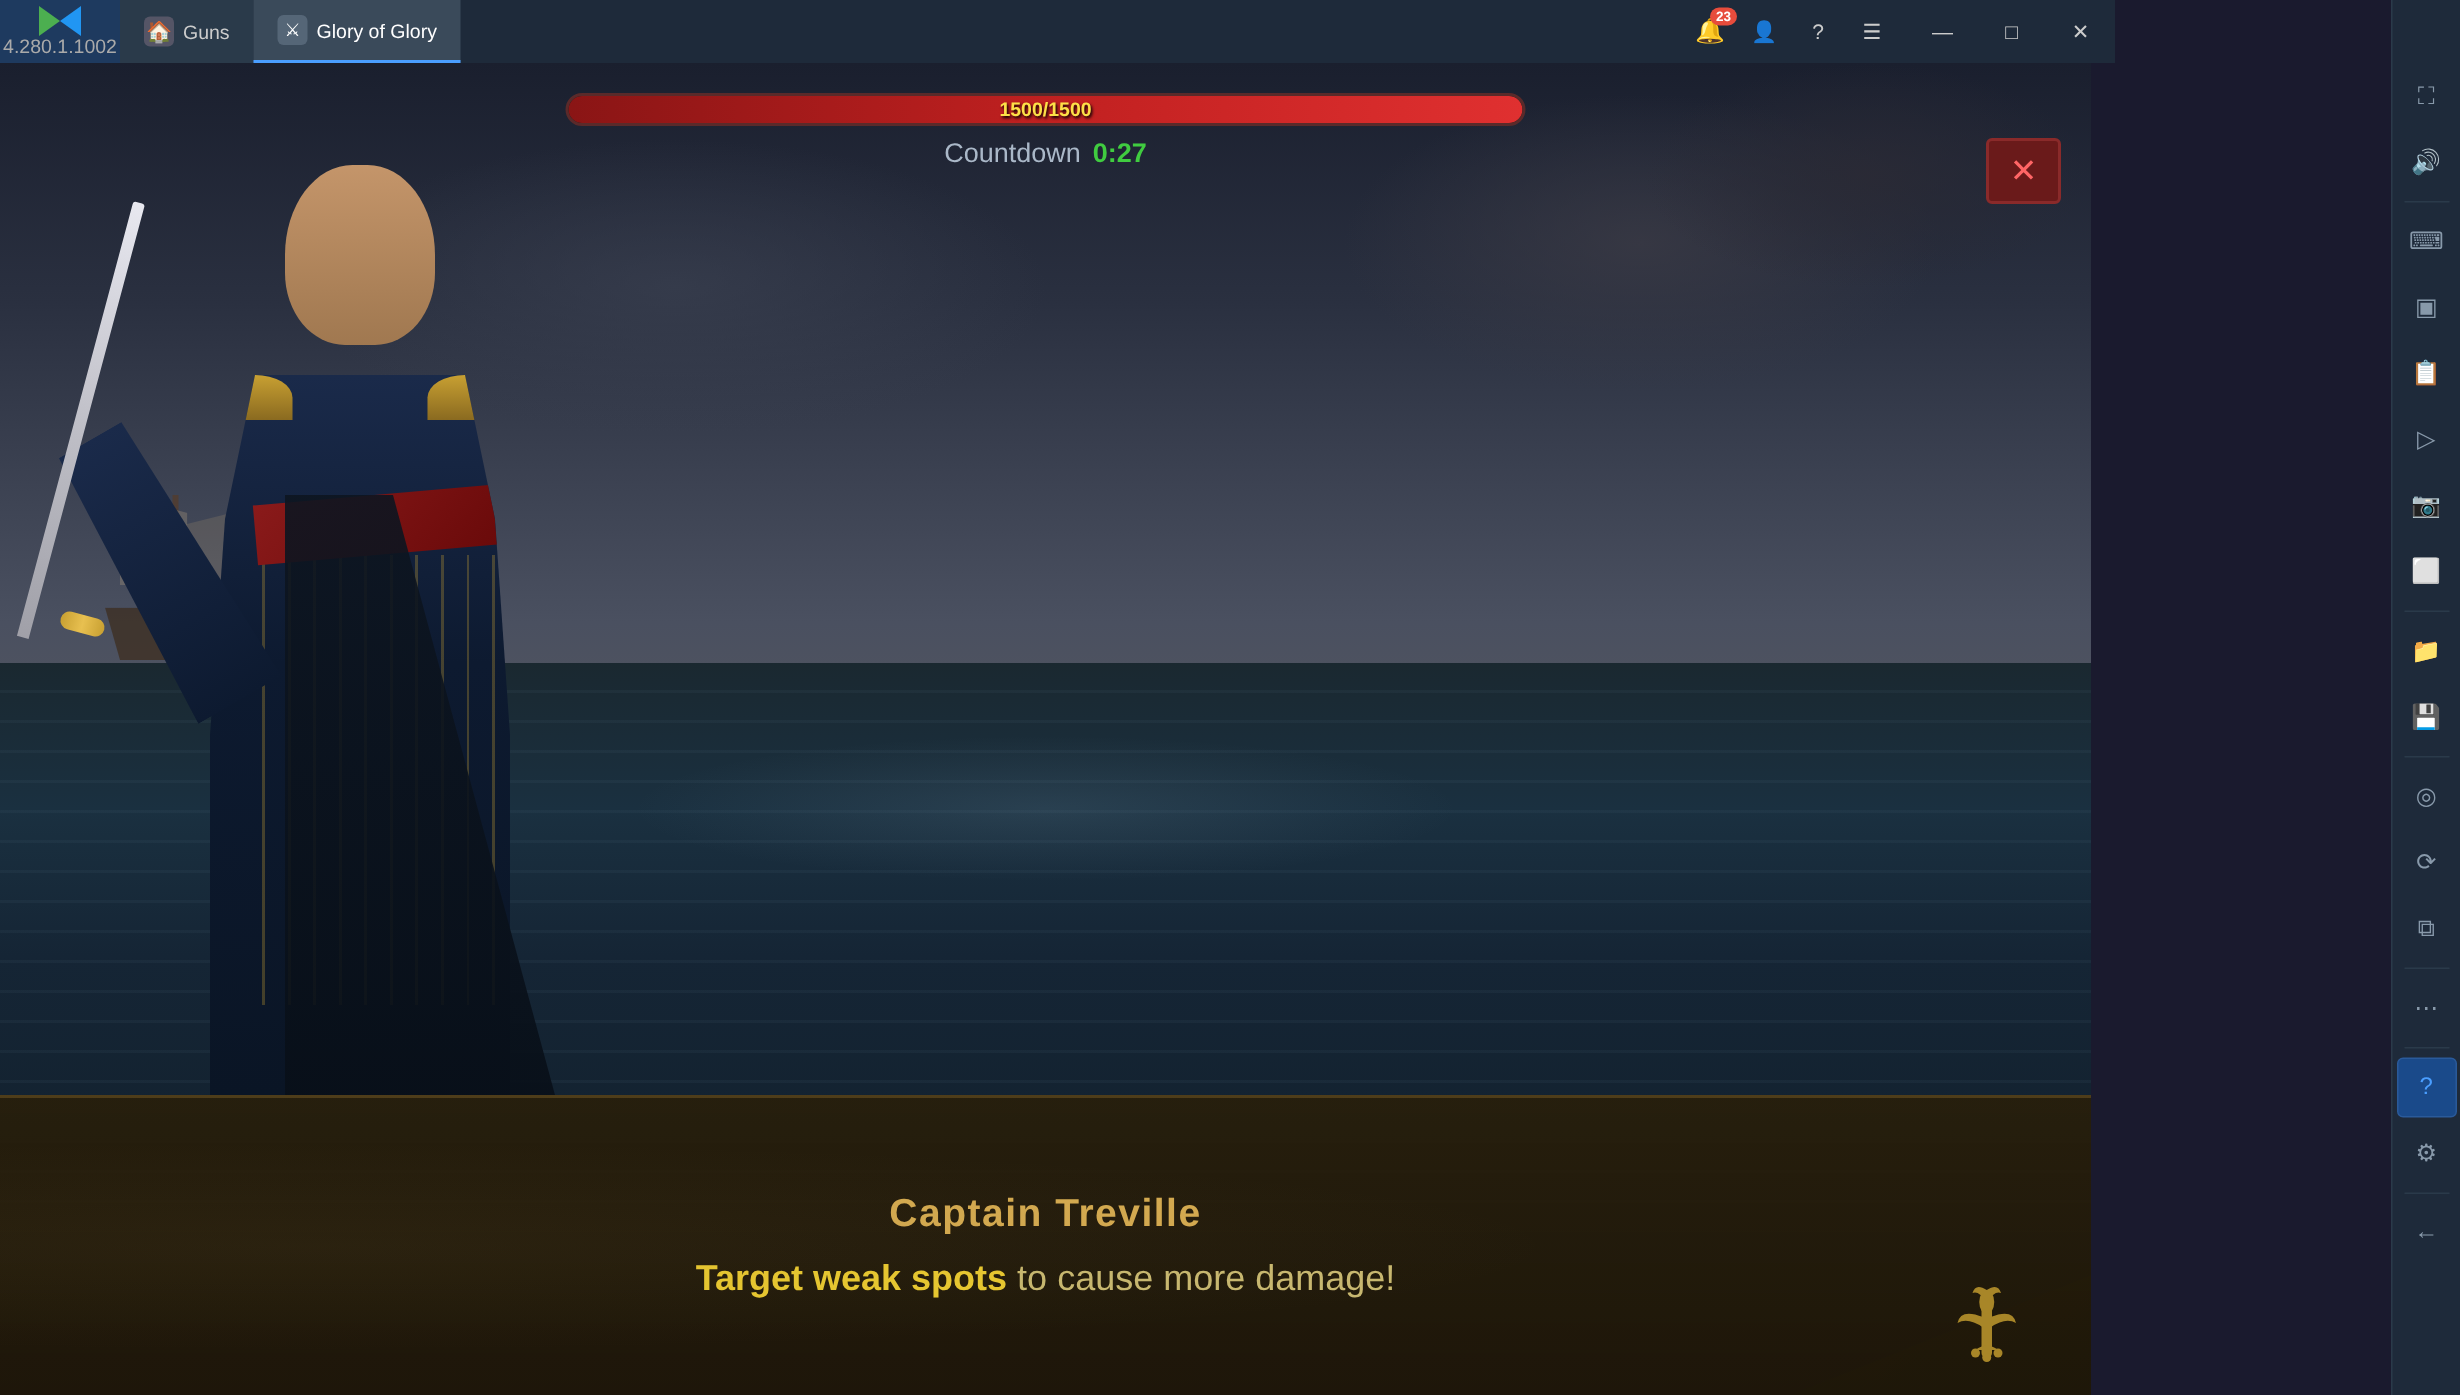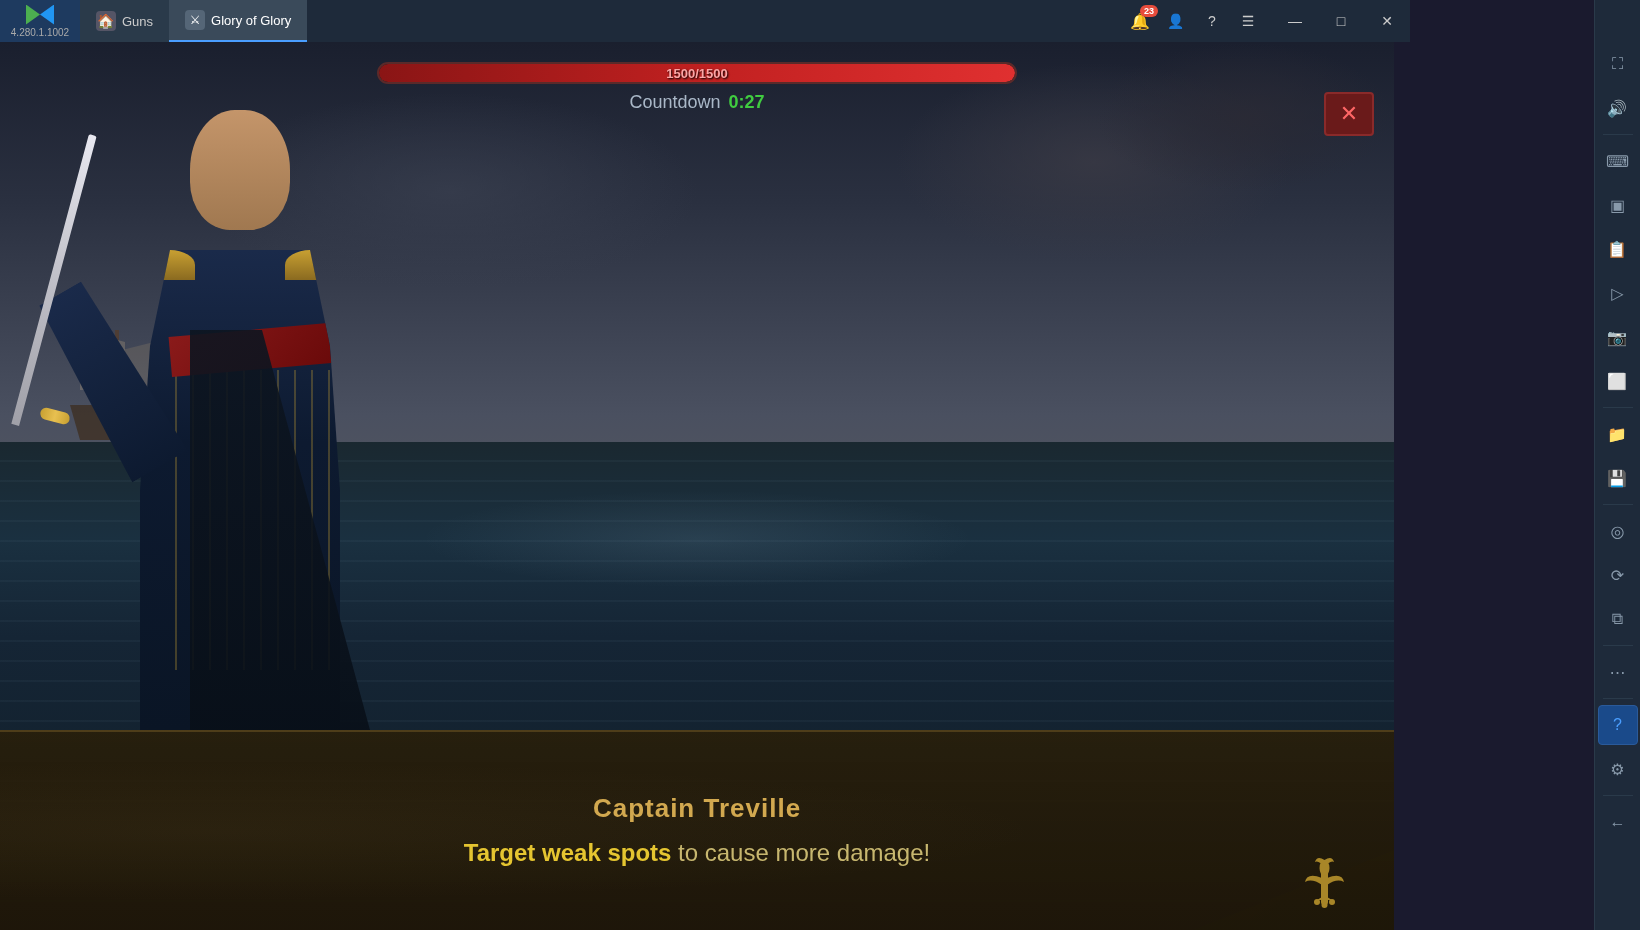--- a/index.html
+++ b/index.html
@@ -19,21 +19,21 @@
     }
     .bs-logo-icon::before {
       content: ''; position: absolute; top: 0; left: 0; width: 14px; height: 20px;
       background: #4CAF50; clip-path: polygon(0 0, 100% 50%, 0 100%);
     }
     .bs-logo-icon::after {
       content: ''; position: absolute; top: 0; left: 14px; width: 14px; height: 20px;
       background: #2196F3; clip-path: polygon(0 50%, 100% 0, 100% 100%);
     }
     #bs-version {
-      font-size: 10px; color: #aaa; margin-top: 2px; text-align: right;
+      font-size: 13px; color: #aaa; margin-top: 2px; text-align: right;
     }
     #tab-home {
       display: flex; align-items: center; padding: 0 16px; height: 42px;
       background: #2a3a4a; color: #ccc; font-size: 13px; cursor: pointer; gap: 6px;
     }
     #tab-guns {
       display: flex; align-items: center; padding: 0 16px; height: 42px;
       background: #3a4a5a; color: #fff; font-size: 13px; cursor: pointer; gap: 6px; border-bottom: 2px solid #4a9eff;
     }
     .tab-icon {
@@ -196,21 +196,21 @@
     #hp-bar-bg {
       width: 640px; height: 22px; background: #3a1a1a; border-radius: 11px;
       border: 2px solid #5a2a2a; overflow: hidden; position: relative;
     }
     #hp-bar-fill {
       height: 100%; background: linear-gradient(90deg, #8a1515 0%, #c02020 50%, #e03030 100%);
       border-radius: 9px;
     }
     #hp-text {
       position: absolute; top: 50%; left: 50%; transform: translate(-50%, -50%);
-      color: #fca5a5; font-size: 13px; font-weight: bold; text-shadow: 1px 1px 2px #000;
+      color: #fde047; font-size: 13px; font-weight: bold; text-shadow: 1px 1px 2px #000;
       white-space: nowrap;
     }
     #countdown-row {
       display: flex; align-items: center; gap: 8px; color: #aab8c8; font-size: 18px;
     }
     #countdown-time { color: #40cc40; font-weight: bold; font-size: 18px; }
 
     
     #game-close-btn {
       position: absolute; top: 50px; right: 20px; width: 50px; height: 44px;

